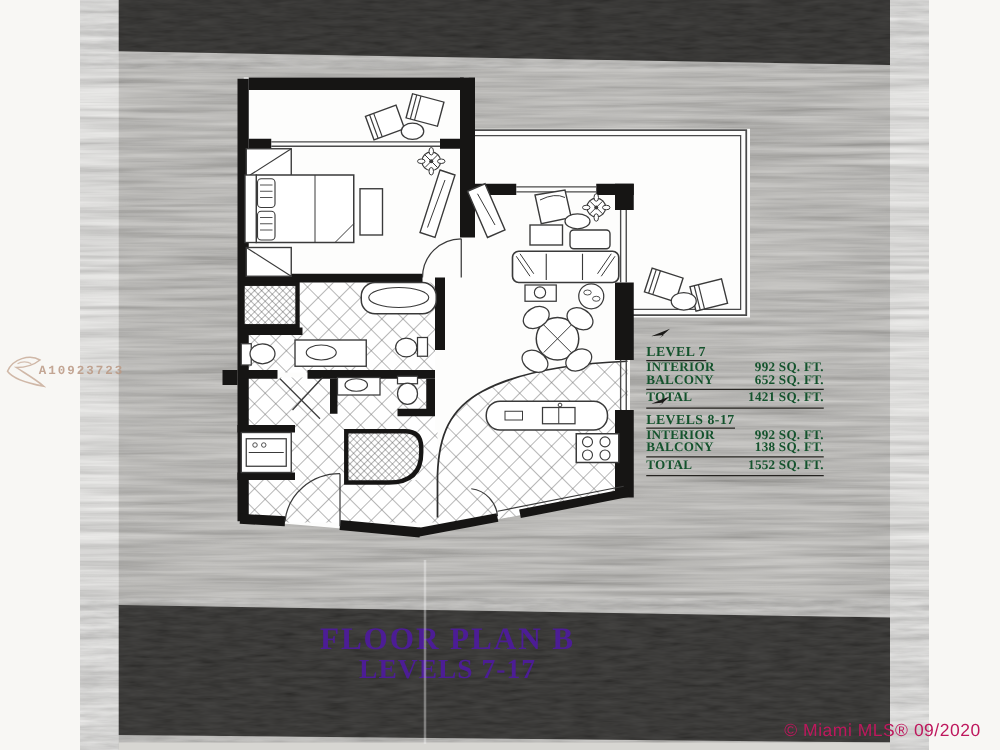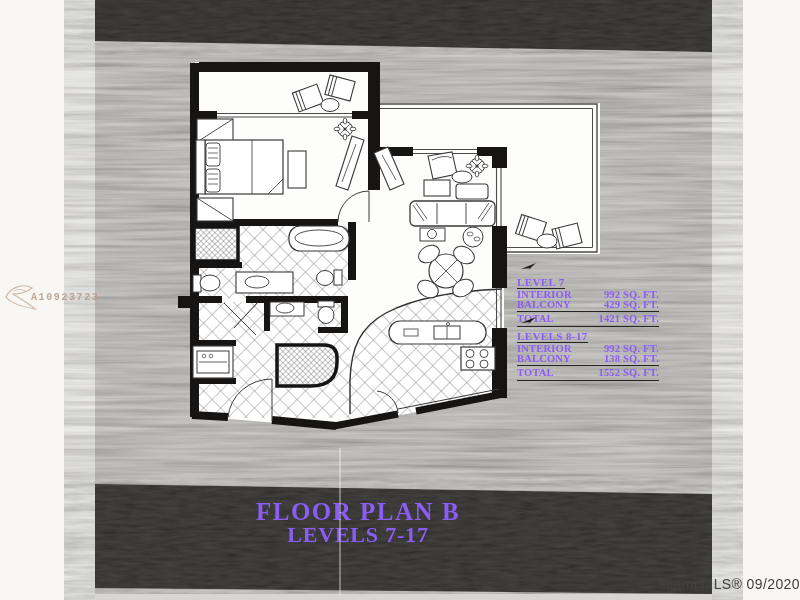--- a/index.html
+++ b/index.html
@@ -6,32 +6,32 @@
   .canvas{position:relative;width:800px;height:600px;overflow:hidden;background:#f7f6f3;
           font-family:"Liberation Serif", serif;}
   .canvas svg.layer{position:absolute;left:0;top:0;width:800px;height:600px;display:block;}
 
   
   .wm-id{position:absolute;left:31px;top:292px;font-family:Liberation Mono, monospace;
          font-size:10px;font-weight:bold;letter-spacing:1.6px;color:rgba(186,152,130,0.85);}
   .wm-logo{position:absolute;left:2px;top:279px;width:38px;height:36px;}
 
   
-  .credit{position:absolute;left:612px;top:576px;width:188px;text-align:right;
+  .credit{position:absolute;left:612px;top:576px;width:188px;text-align:center;
           font-family:"Liberation Sans",sans-serif;font-size:14px;letter-spacing:0.4px;
-          color:#404040;}
+          color:#be185d;}
 
   
-  .titles{position:absolute;left:237px;top:498px;width:242px;text-align:center;color:#8b5cf6;}
+  .titles{position:absolute;left:237px;top:498px;width:242px;text-align:center;color:#4c1d95;}
   .titles .l1{font-size:25px;font-weight:bold;letter-spacing:1.5px;line-height:27px;}
   .titles .l2{font-size:17px;font-weight:bold;letter-spacing:0.6px;line-height:19px;margin-top:2px;}
   .titles .l3{font-size:22px;font-weight:bold;letter-spacing:0.8px;line-height:19px;}
 
   
-  .atable{position:absolute;left:517px;width:142px;color:#8b5cf6;font-weight:bold;}
+  .atable{position:absolute;left:517px;width:142px;color:#14532d;font-weight:bold;}
   .atable.t1{top:262px;}
   .atable.t2{top:316px;}
   .atable .arrow{display:block;margin:0 0 1px 4px;height:9px;}
   .atable .hd{display:inline-block;font-size:11px;letter-spacing:0.4px;line-height:10px;
               border-bottom:1.6px solid #262421;padding-bottom:0.5px;margin-bottom:1px;}
   .atable .row{display:flex;justify-content:space-between;font-size:10.5px;line-height:8.8px;
                letter-spacing:0.2px;padding:0.6px 0;}
   .atable .row .v{text-align:center;}
   .atable .row.balcony{border-bottom:1.6px solid #262421;padding-bottom:2px;}
   .atable .row.total{padding-top:2.5px;border-bottom:1.6px solid #262421;padding-bottom:2px;gap:40px;}
@@ -287,21 +287,21 @@
     <svg class="arrow" width="16" height="9" viewBox="0 0 16 9">
       <path d="M15,1 L0,7 L10,6 L6,9 Z" fill="#1b1a18"></path>
     </svg>
     <span class="hd">LEVEL 7</span>
     <div class="row">
       <span>INTERIOR</span>
       <span class="v">992 SQ. FT.</span>
     </div>
     <div class="row balcony">
       <span>BALCONY</span>
-      <span class="v">429 SQ. FT.</span>
+      <span class="v">652 SQ. FT.</span>
     </div>
     <div class="row total">
       <span>TOTAL</span>
       <span class="v">1421 SQ. FT.</span>
     </div>
   </div>
 
   <div class="atable t2">
     <svg class="arrow" width="16" height="9" viewBox="0 0 16 9">
       <path d="M15,1 L0,7 L10,6 L6,9 Z" fill="#1b1a18"></path>

